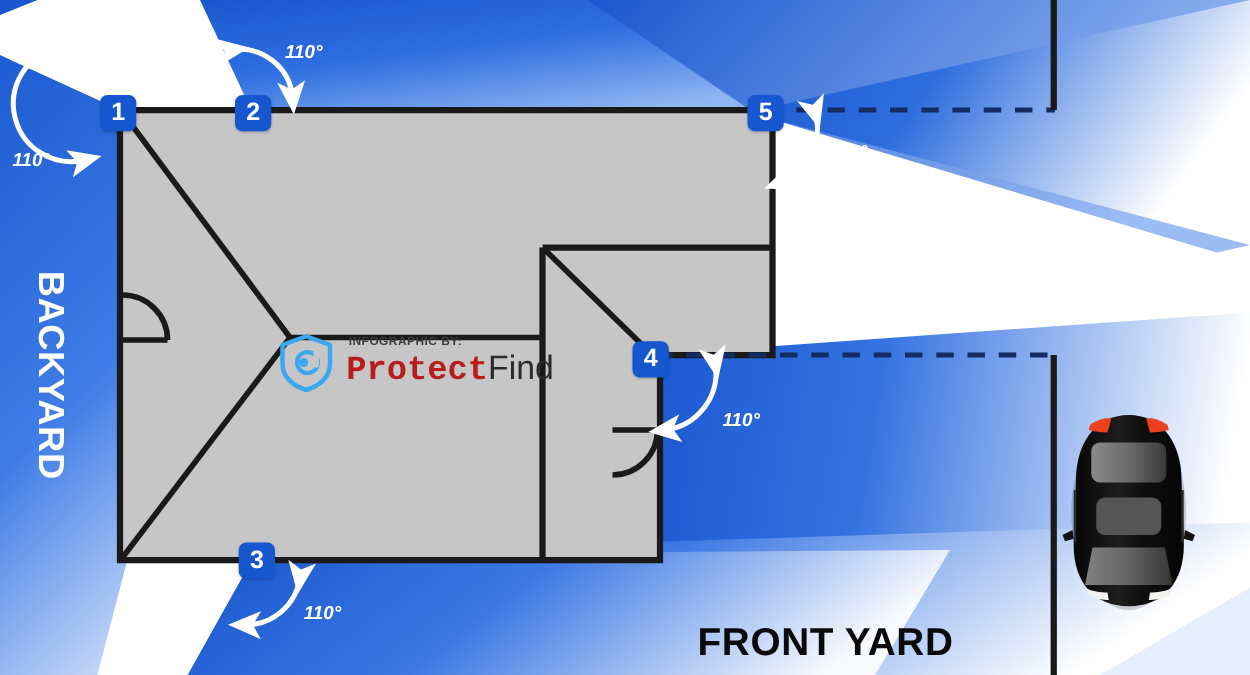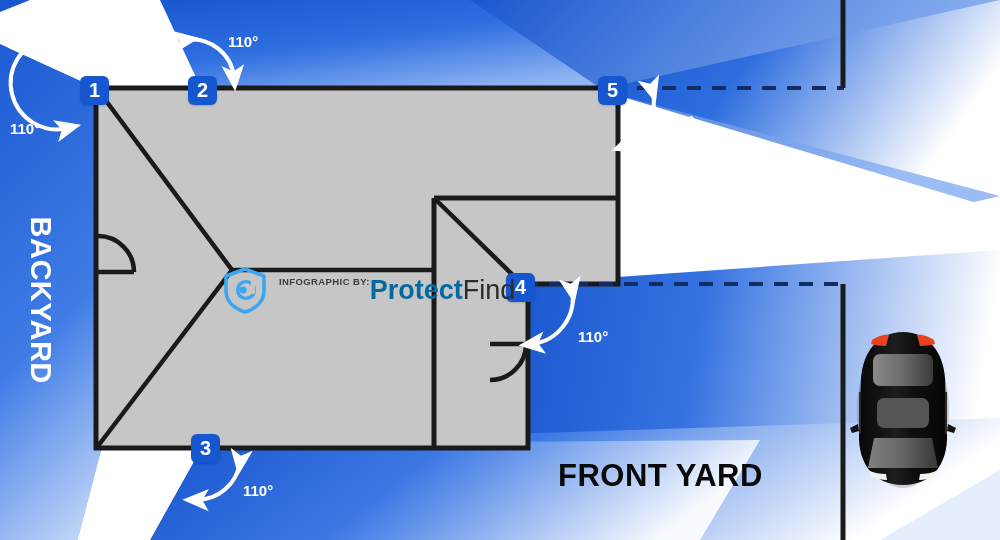--- a/index.html
+++ b/index.html
@@ -36,21 +36,21 @@
     top: 280px;
     transform: rotate(90deg);
     transform-origin: center center;
     width: 160px;
     text-align: center;
   }
   #frontyard-label {
     color: #0a0a0a;
     font-size: 31px;
     left: 558px;
-    top: 458px;
+    top: 496px;
   }
   .badge {
     position: absolute;
     width: 29px;
     height: 29px;
     border-radius: 6px;
     background: #1657d0;
     color: #ffffff;
     font-size: 20px;
     font-weight: 700;
@@ -58,49 +58,49 @@
     text-align: center;
     box-shadow: 0 1px 2px rgba(0,0,0,0.18);
   }
   .angle-label {
     position: absolute;
     font-size: 15px;
     font-weight: 700;
     white-space: nowrap;
     user-select: none;
   }
-  .angle-white { color: #ffffff; }
+  .angle-white { color: #ffffff; font-style: italic; }
   #logo-block {
     position: absolute;
     left: 222px;
     top: 266px;
     display: flex;
     align-items: center;
     gap: 9px;
   }
   #logo-text-wrap {
     display: flex;
-    flex-direction: row;
+    flex-direction: column;
     justify-content: flex-end;
     line-height: 1;
   }
   #logo-tagline {
     font-size: 9.5px;
     font-weight: 700;
     letter-spacing: 0.4px;
     color: #3d3d3d;
     margin-bottom: 2px;
     margin-left: 2px;
   }
   #logo-wordmark {
     font-size: 27px;
     line-height: 1;
     white-space: nowrap;
   }
-  #logo-word-a { font-weight: 700; color: #0369a1; }
+  #logo-word-a { font-weight: 700; color: #b91c1c; font-family: Liberation Mono, monospace; }
   #logo-word-b { font-weight: 400; color: #2b2b2b; margin-top: 32px; }
 </style>
 </head>
 <body>
 
 <div id="stage">
 
   <svg id="bg-svg" viewBox="0 0 1000 540" xmlns="http://www.w3.org/2000/svg">
     <defs>
       <linearGradient id="gradTopLeft" x1="0" y1="0" x2="0.35" y2="1">

